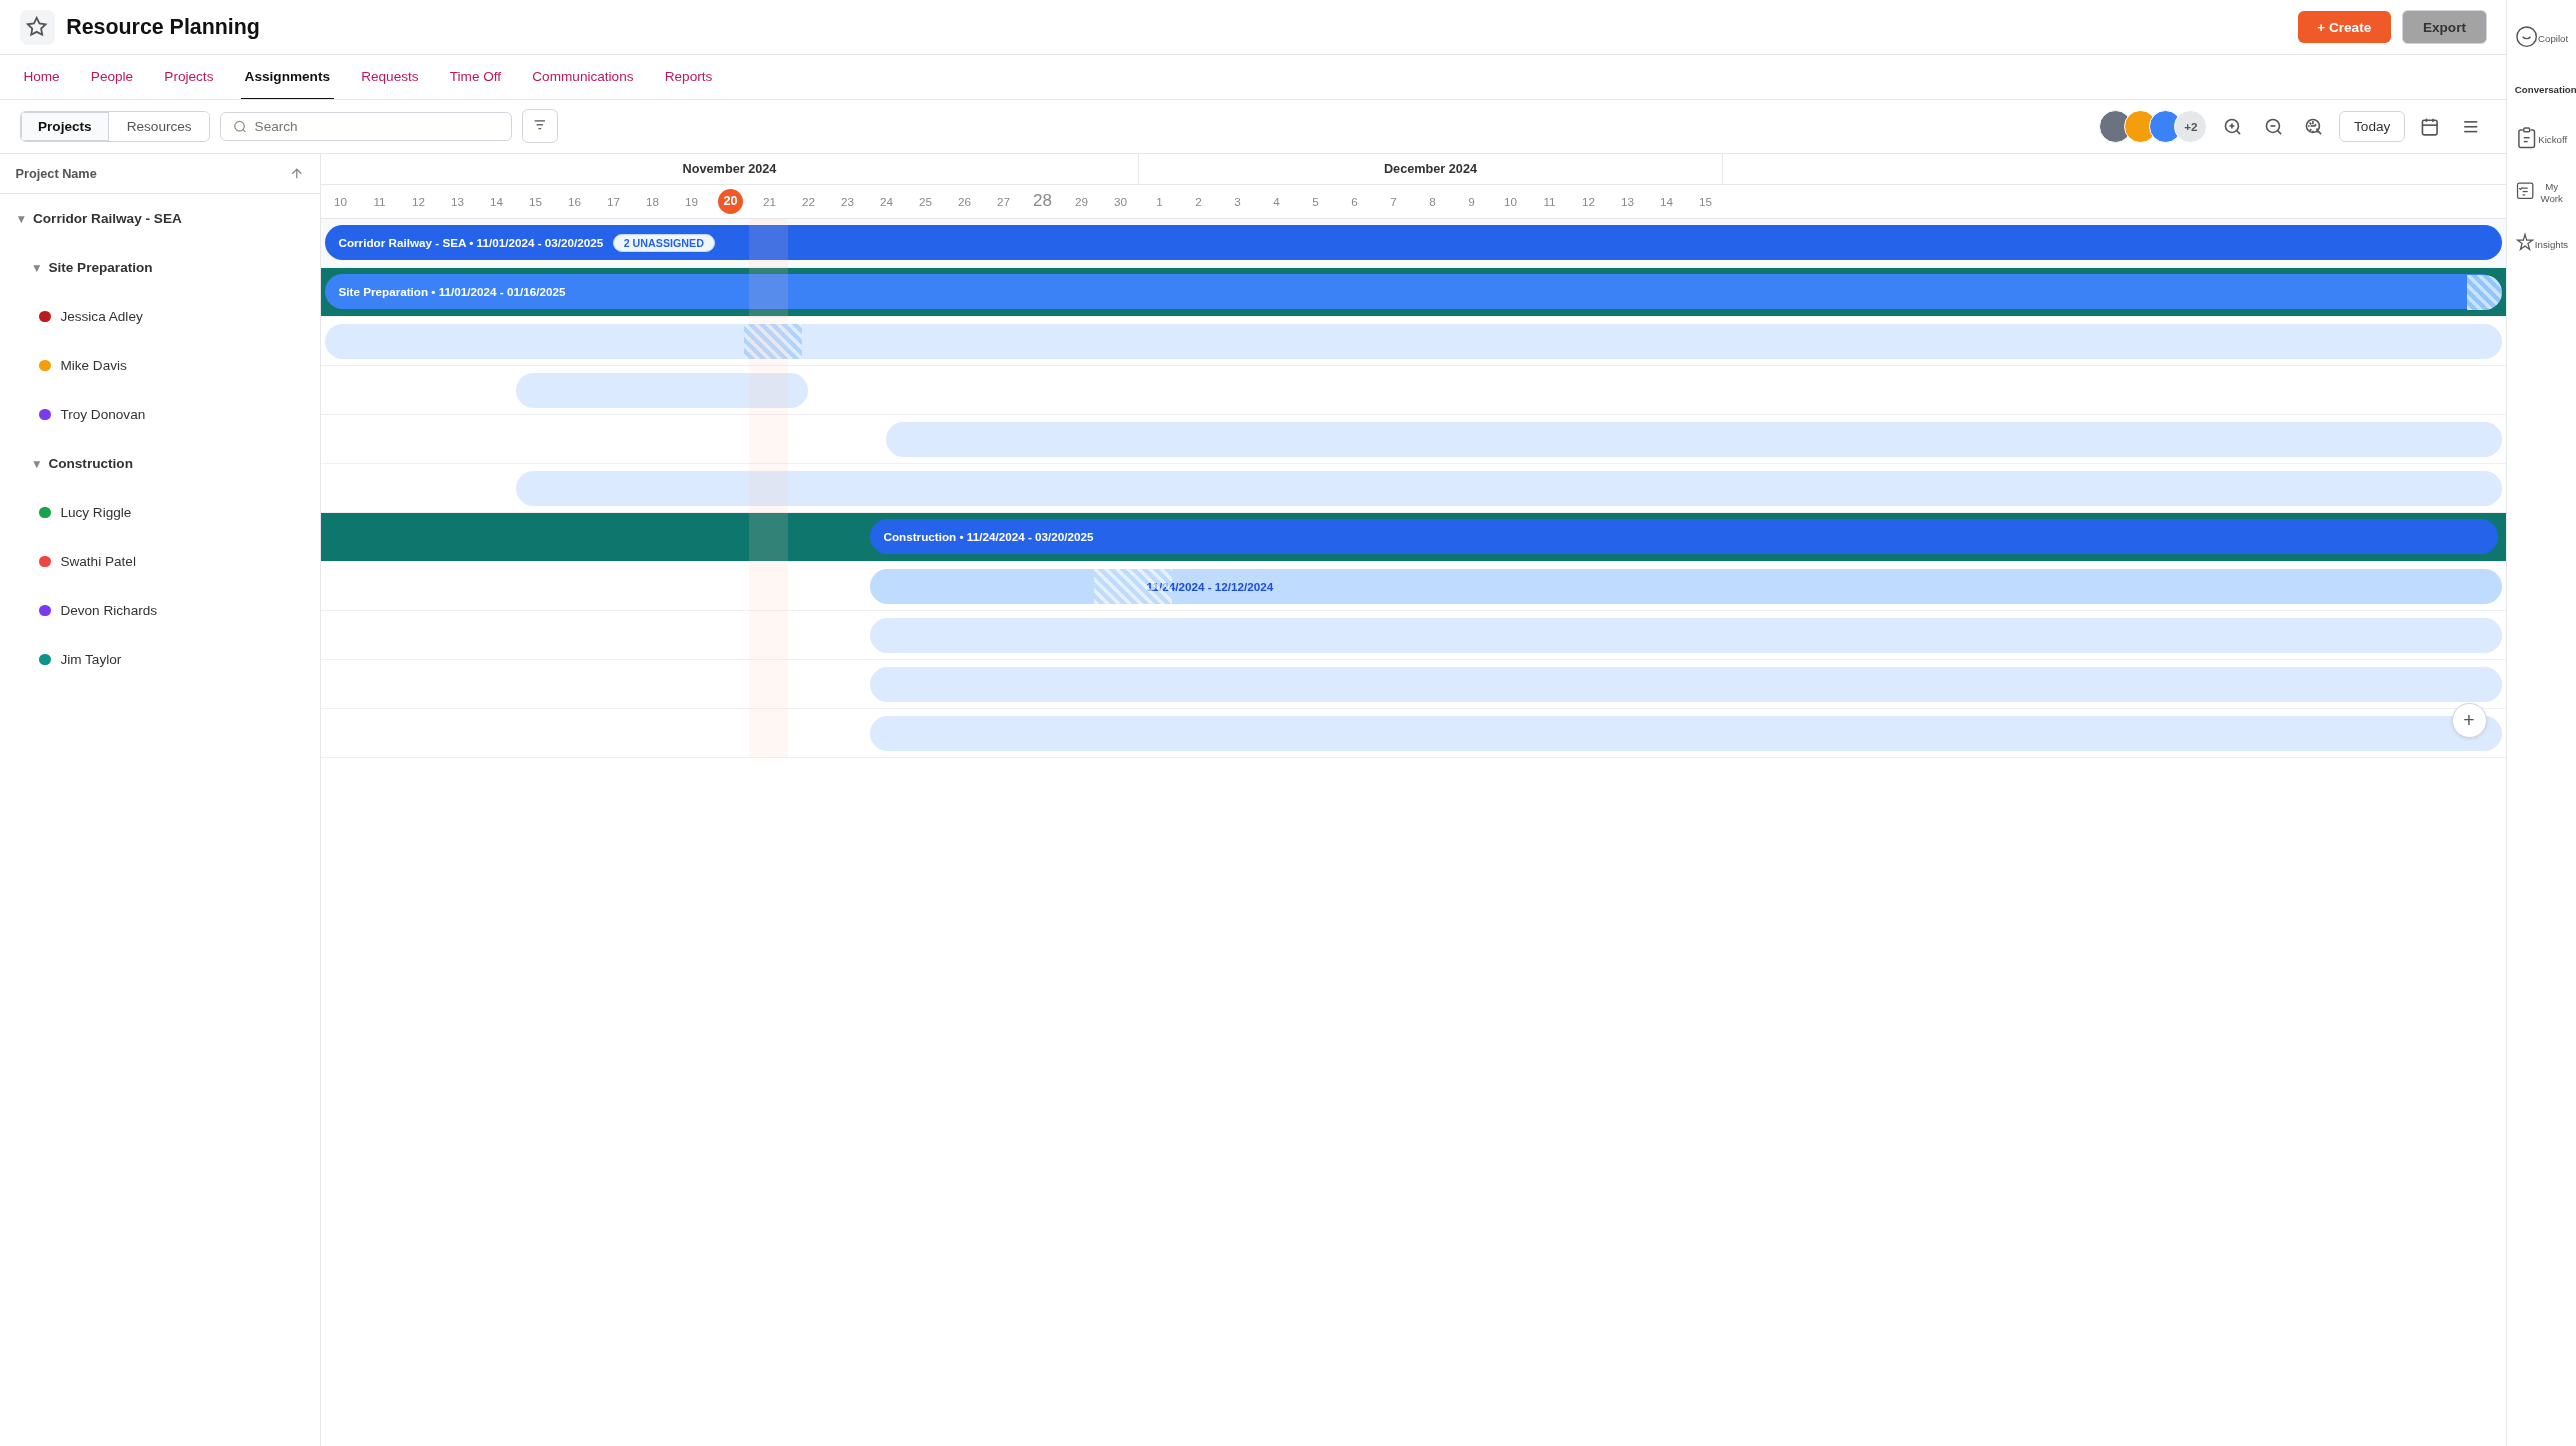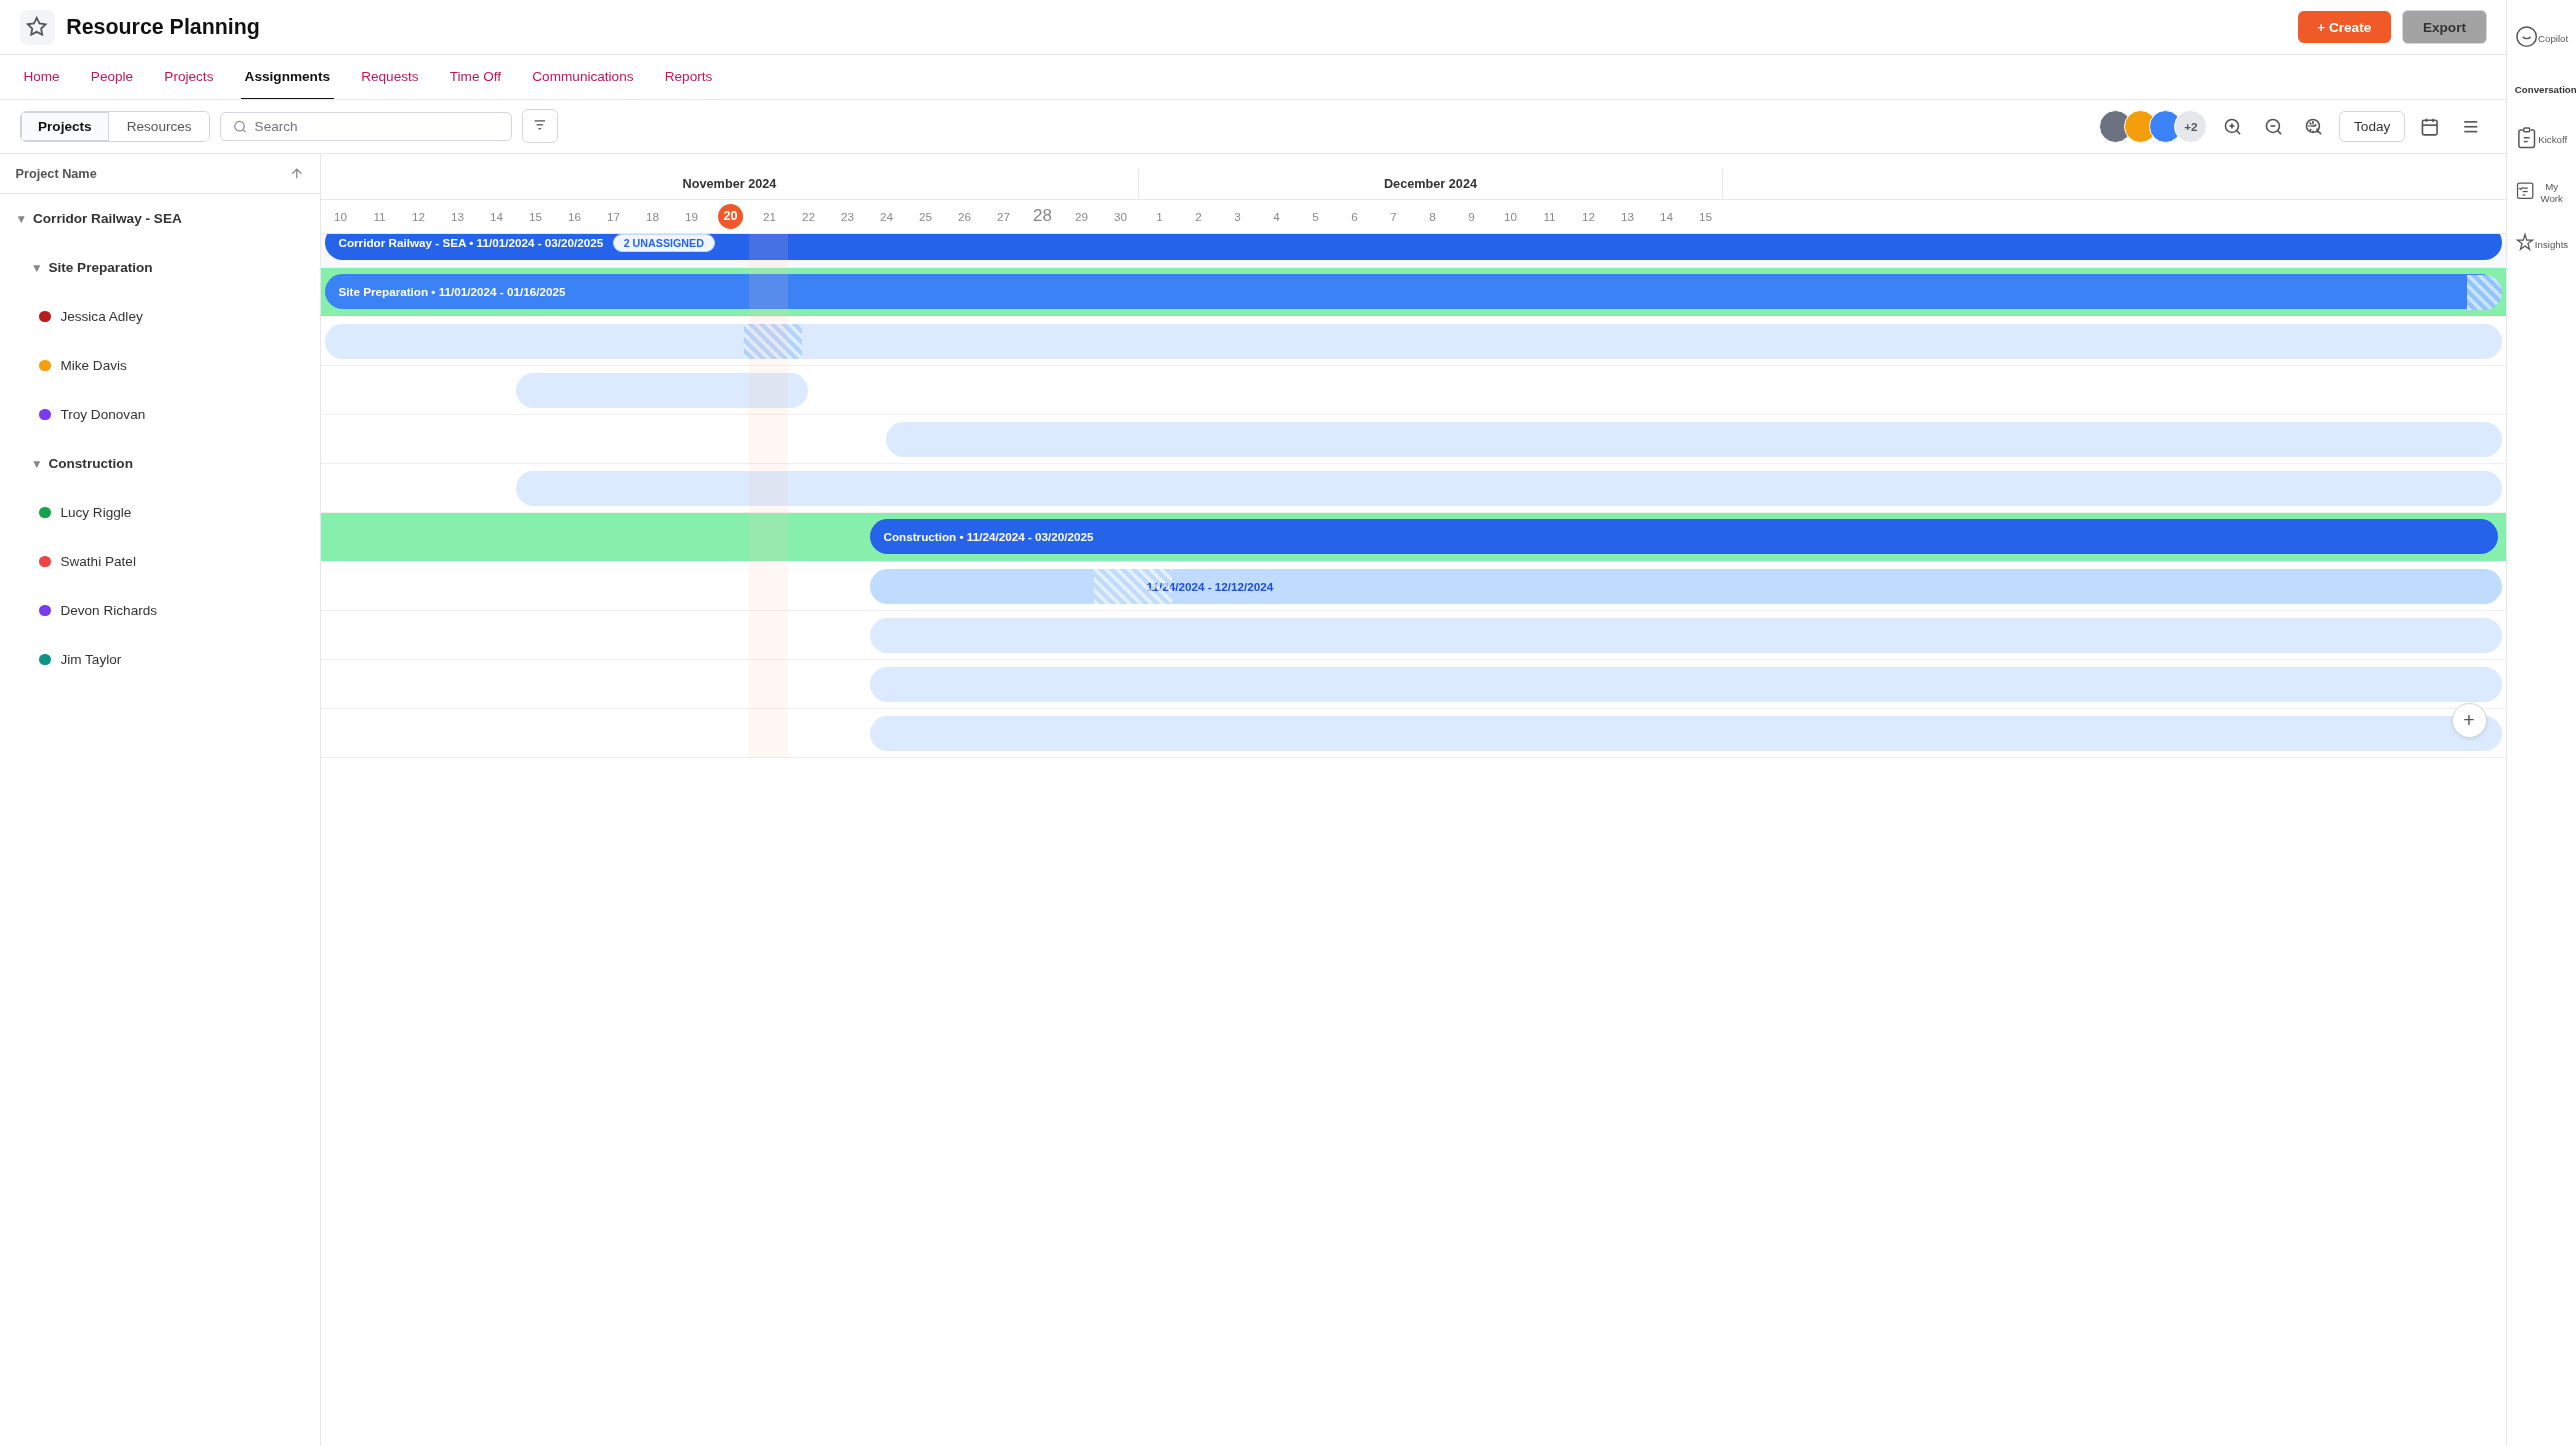--- a/index.html
+++ b/index.html
@@ -47,31 +47,31 @@
     
     .project-name-header { display: flex; align-items: center; justify-content: space-between; padding: 11.7px 15.6px; border-bottom: 1px solid #e5e7eb; font-size: 12.7px; font-weight: 600; color: #555; background: #fff; }
     .section-row { display: flex; align-items: center; padding: 0 15.6px; height: 49px; cursor: pointer; }
     .chevron { font-size: 11.7px; color: #888; margin-right: 5.8px; }
     .section-title { font-weight: 700; font-size: 13.6px; }
     .person-row { display: flex; align-items: center; padding: 0 23.4px 0 39px; height: 49px; cursor: pointer; }
     .dot { width: 11.7px; height: 11.7px; border-radius: 50%; margin-right: 9.7px; flex-shrink: 0; }
     .person-name { font-size: 13.6px; color: #333; }
 
     
-    .gantt-header { position: sticky; top: 15px; background: #fff; z-index: 10; border-bottom: 1px solid #e5e7eb; }
+    .gantt-header { position: sticky; top: 0; background: #fff; z-index: 10; border-bottom: 1px solid #e5e7eb; }
     .month-row { display: flex; border-bottom: 1px solid #e5e7eb; }
     .month-label { font-size: 12.7px; font-weight: 600; color: #333; display: flex; align-items: center; justify-content: center; padding: 7.8px 0; border-right: 1px solid #e5e7eb; }
     .day-row { display: flex; }
     .day-cell-wrapper { width: 39px; display: flex; align-items: center; justify-content: center; flex-shrink: 0; }
 
     
     .gantt-body { position: relative; }
     .gantt-row { height: 49px; display: flex; align-items: center; position: relative; border-bottom: 1px solid #f0f0f0; }
     .gantt-row.project-row { background: #f8f9fa; }
-    .gantt-row.phase-row { background: #86efac; }
+    .gantt-row.phase-row { background: #0f766e; }
 
     
     .bar-container { position: absolute; height: 35px; border-radius: 17.5px; display: flex; align-items: center; padding: 0 13.6px; font-size: 11.7px; font-weight: 600; color: #fff; white-space: nowrap; overflow: hidden; }
     .bar-blue-dark { background: #2563eb; }
     .bar-blue-medium { background: #3b82f6; }
     .unassigned-badge { background: #eff6ff; color: #2563eb; border: 1px solid #bfdbfe; border-radius: 11.7px; padding: 1.9px 9.7px; font-size: 10.7px; font-weight: 600; margin-left: 9.7px; }
 
     
     .sidebar-icon-item { display: flex; align-items: center; padding: 13.6px 7.8px; cursor: pointer; width: 100%; }
     .sidebar-icon-item svg { width: 23.4px; height: 23.4px; color: #555; }

